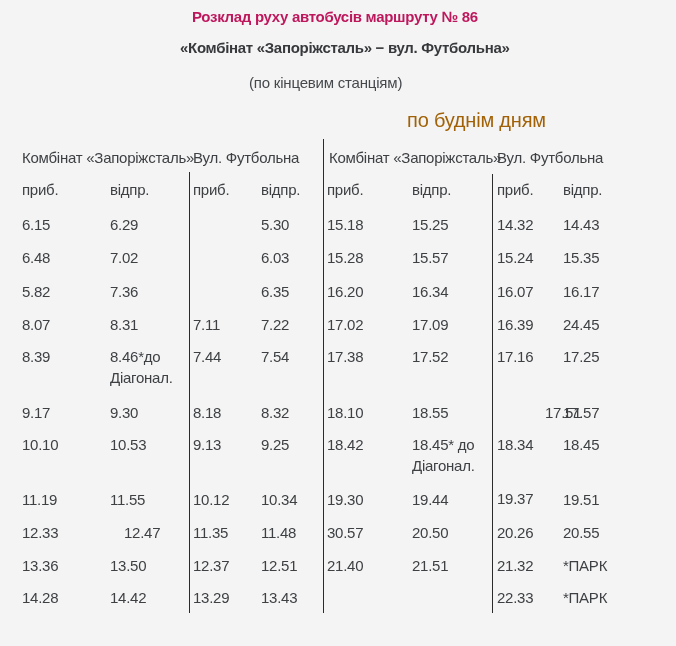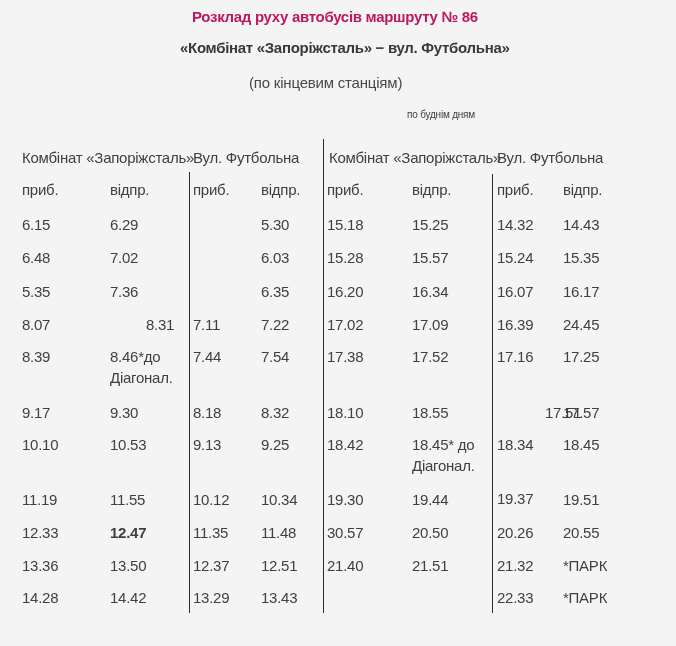--- a/index.html
+++ b/index.html
@@ -19,21 +19,21 @@
   .subtitle{
     left:180px;top:39px;
     font-size:15px;font-weight:bold;letter-spacing:-0.3px;color:#37393c;
   }
   .note{
     left:249px;top:74px;
     font-size:15px;letter-spacing:-0.2px;color:#46494c;
   }
   .day-label{
     left:407px;top:109px;
-    font-size:10px;letter-spacing:-0.2px;color:#404040;
+    font-size:20px;letter-spacing:-0.2px;color:#a16207;
   }
   .group-header,.sub-header,.cell{
     position:absolute;
     font-size:15px;
     letter-spacing:-0.25px;
     line-height:21px;
     white-space:pre-line;
     color:#3e4144;
   }
   .vline{
@@ -79,29 +79,29 @@
         <div class="cell" style="left: 412px; top: 214px;">15.25</div>
         <div class="cell" style="left: 497px; top: 214px;">14.32</div>
         <div class="cell" style="left: 563px; top: 214px;">14.43</div>
         <div class="cell" style="left: 22px; top: 247px;">6.48</div>
         <div class="cell" style="left: 110px; top: 247px;">7.02</div>
         <div class="cell" style="left: 261px; top: 247px;">6.03</div>
         <div class="cell" style="left: 327px; top: 247px;">15.28</div>
         <div class="cell" style="left: 412px; top: 247px;">15.57</div>
         <div class="cell" style="left: 497px; top: 247px;">15.24</div>
         <div class="cell" style="left: 563px; top: 247px;">15.35</div>
-        <div class="cell" style="left: 22px; top: 281px;">5.35</div>
+        <div class="cell" style="left: 22px; top: 281px;">5.82</div>
         <div class="cell" style="left: 110px; top: 281px;">7.36</div>
         <div class="cell" style="left: 261px; top: 281px;">6.35</div>
         <div class="cell" style="left: 327px; top: 281px;">16.20</div>
         <div class="cell" style="left: 412px; top: 281px;">16.34</div>
         <div class="cell" style="left: 497px; top: 281px;">16.07</div>
         <div class="cell" style="left: 563px; top: 281px;">16.17</div>
         <div class="cell" style="left: 22px; top: 314px;">8.07</div>
-        <div class="cell" style="left: 110px; top: 314px; margin-left: 36px;">8.31</div>
+        <div class="cell" style="left: 110px; top: 314px;">8.31</div>
         <div class="cell" style="left: 193px; top: 314px;">7.11</div>
         <div class="cell" style="left: 261px; top: 314px;">7.22</div>
         <div class="cell" style="left: 327px; top: 314px;">17.02</div>
         <div class="cell" style="left: 412px; top: 314px;">17.09</div>
         <div class="cell" style="left: 497px; top: 314px;">16.39</div>
         <div class="cell" style="left: 563px; top: 314px;">24.45</div>
         <div class="cell" style="left: 22px; top: 346px; text-align: right;">8.39</div>
         <div class="cell" style="left: 110px; top: 346px;">8.46*до
 Діагонал.</div>
         <div class="cell" style="left: 193px; top: 346px;">7.44</div>
@@ -129,21 +129,21 @@
         <div class="cell" style="left: 563px; top: 434px;">18.45</div>
         <div class="cell" style="left: 22px; top: 489px;">11.19</div>
         <div class="cell" style="left: 110px; top: 489px;">11.55</div>
         <div class="cell" style="left: 193px; top: 489px;">10.12</div>
         <div class="cell" style="left: 261px; top: 489px;">10.34</div>
         <div class="cell" style="left: 327px; top: 489px;">19.30</div>
         <div class="cell" style="left: 412px; top: 489px;">19.44</div>
         <div class="cell" style="left: 497px; top: 488px;">19.37</div>
         <div class="cell" style="left: 563px; top: 489px;">19.51</div>
         <div class="cell" style="left: 22px; top: 522px;">12.33</div>
-        <div class="cell" style="left: 110px; top: 522px; font-weight: bold;">12.47</div>
+        <div class="cell" style="left: 124px; top: 522px;">12.47</div>
         <div class="cell" style="left: 193px; top: 522px;">11.35</div>
         <div class="cell" style="left: 261px; top: 522px;">11.48</div>
         <div class="cell" style="left: 327px; top: 522px;">30.57</div>
         <div class="cell" style="left: 412px; top: 522px;">20.50</div>
         <div class="cell" style="left: 497px; top: 522px;">20.26</div>
         <div class="cell" style="left: 563px; top: 522px;">20.55</div>
         <div class="cell" style="left: 22px; top: 555px;">13.36</div>
         <div class="cell" style="left: 110px; top: 555px;">13.50</div>
         <div class="cell" style="left: 193px; top: 555px;">12.37</div>
         <div class="cell" style="left: 261px; top: 555px;">12.51</div>

